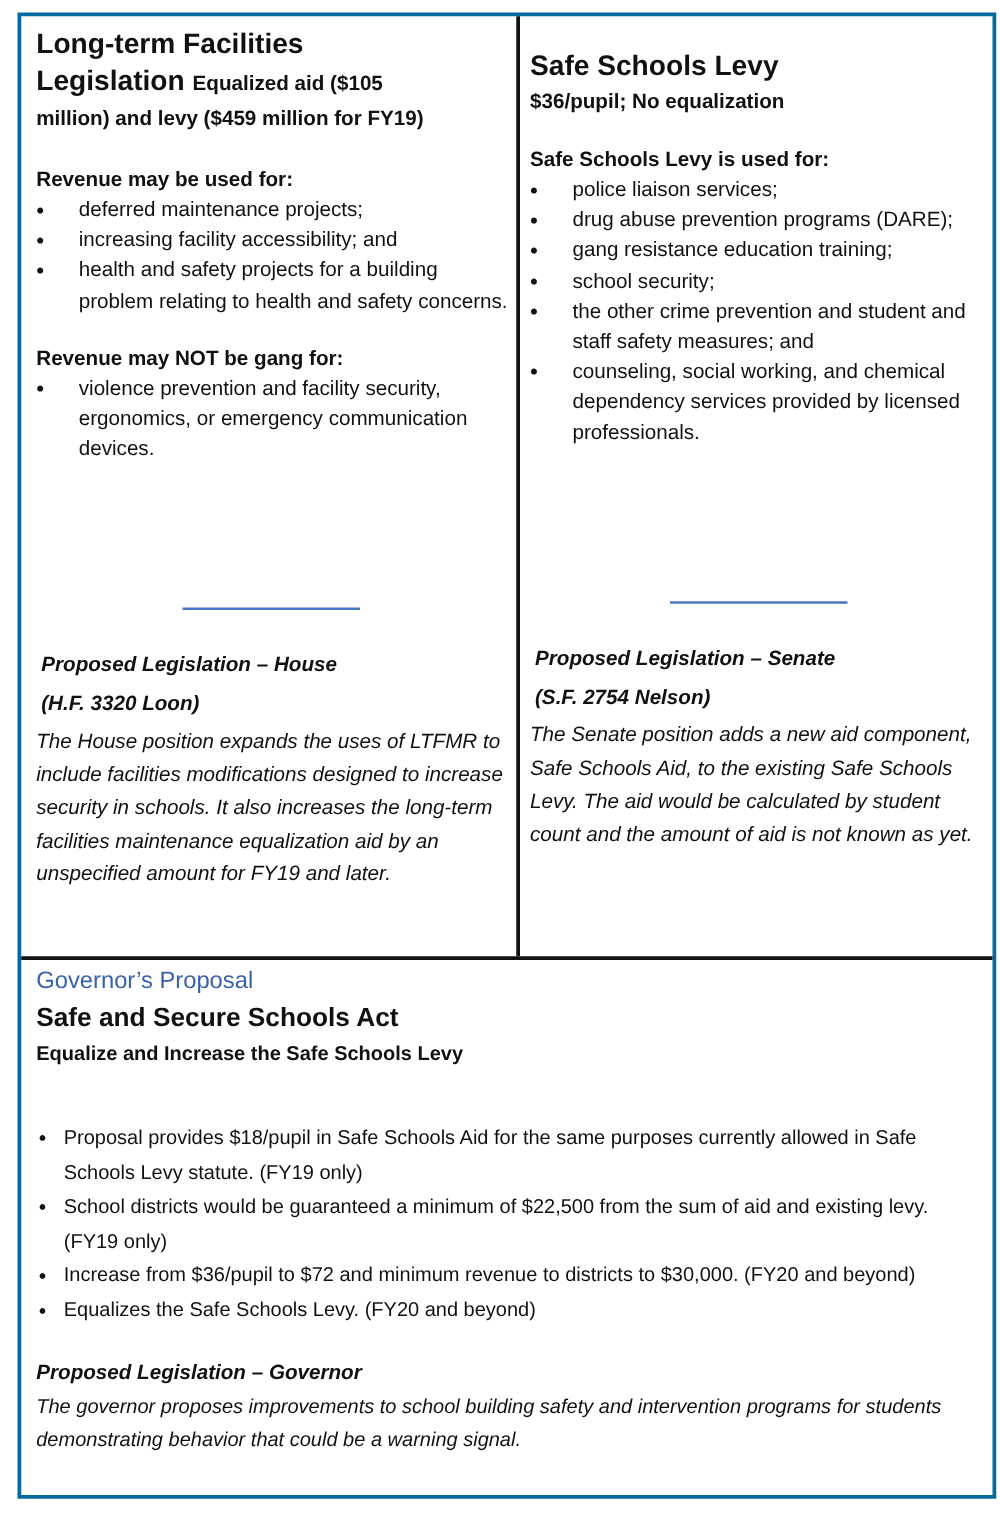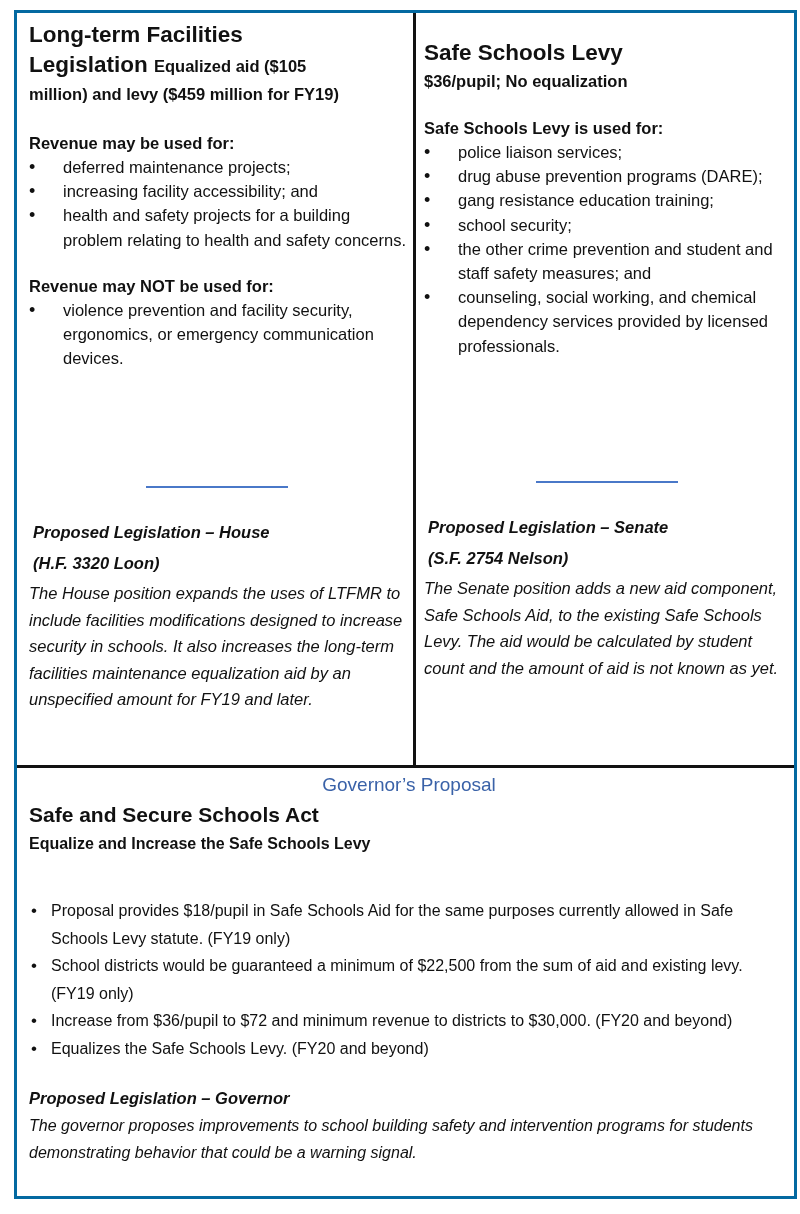--- a/index.html
+++ b/index.html
@@ -21,21 +21,21 @@
   .section-h { font-size: 16.5px; font-weight: bold; line-height: 24px; margin: 0; }
   ul.blist { list-style: none; margin: 0; padding: 0; }
   ul.blist li { position: relative; padding-left: 34px; font-size: 16.5px; line-height: 24.2px; }
   ul.blist li::before { content: "\2022"; position: absolute; left: 0; top: 0; font-size: 18px; }
 
   .blue-rule { position: absolute; height: 2px; background: #4a78c8; }
 
   .leg-h { font-size: 16.5px; font-weight: bold; font-style: italic; line-height: 26.5px; margin: 4px; }
   .leg-body { font-size: 16.5px; font-style: italic; line-height: 26.5px; margin: 0; }
 
-  .gov-label { font-size: 19px; color: #3a62a8; line-height: 28px; margin: 0; text-align: center; }
+  .gov-label { font-size: 19px; color: #3a62a8; line-height: 28px; margin: 0; }
   .gov-title { font-size: 21px; font-weight: bold; line-height: 32px; margin: 0; }
   .gov-sub { font-size: 16px; font-weight: bold; line-height: 26px; margin: 0; }
   ul.glist { list-style: none; margin: 0; padding: 0; }
   ul.glist li { position: relative; padding-left: 22px; font-size: 16px; line-height: 27.6px; }
   ul.glist li::before { content: "\2022"; position: absolute; left: 2px; top: 0; font-size: 17px; }
   .gov-leg-h { font-size: 16.5px; font-weight: bold; font-style: italic; line-height: 27px; margin: 0; }
   .gov-leg-body { font-size: 16px; font-style: italic; line-height: 27.6px; margin: 0; }
 </style>
 </head>
 <body>
@@ -54,21 +54,21 @@
 
     <div style="height:24px"></div>
     <p class="section-h">Revenue may be used for:</p>
     <ul class="blist">
       <li>deferred maintenance projects;</li>
       <li>increasing facility accessibility; and</li>
       <li>health and safety projects for a building problem relating to health and safety concerns.</li>
     </ul>
 
     <div style="height:22px"></div>
-    <p class="section-h">Revenue may NOT be used for:</p>
+    <p class="section-h">Revenue may NOT be gang for:</p>
     <ul class="blist">
       <li>violence prevention and facility security, ergonomics, or emergency communication devices.</li>
     </ul>
   </div>
   <div class="blue-rule" style="left:129px; top:473px; width:142px;"></div>
   <div class="cell" style="left:12px; top:502px; width:380px;">
     <p class="leg-h">Proposed Legislation – House</p>
     <p class="leg-h">(H.F. 3320 Loon)</p>
     <p class="leg-body">The House position expands the uses of LTFMR to include facilities modifications designed to increase security in schools. It also increases the long-term facilities maintenance equalization aid by an unspecified amount for FY19 and later.</p>
   </div>

